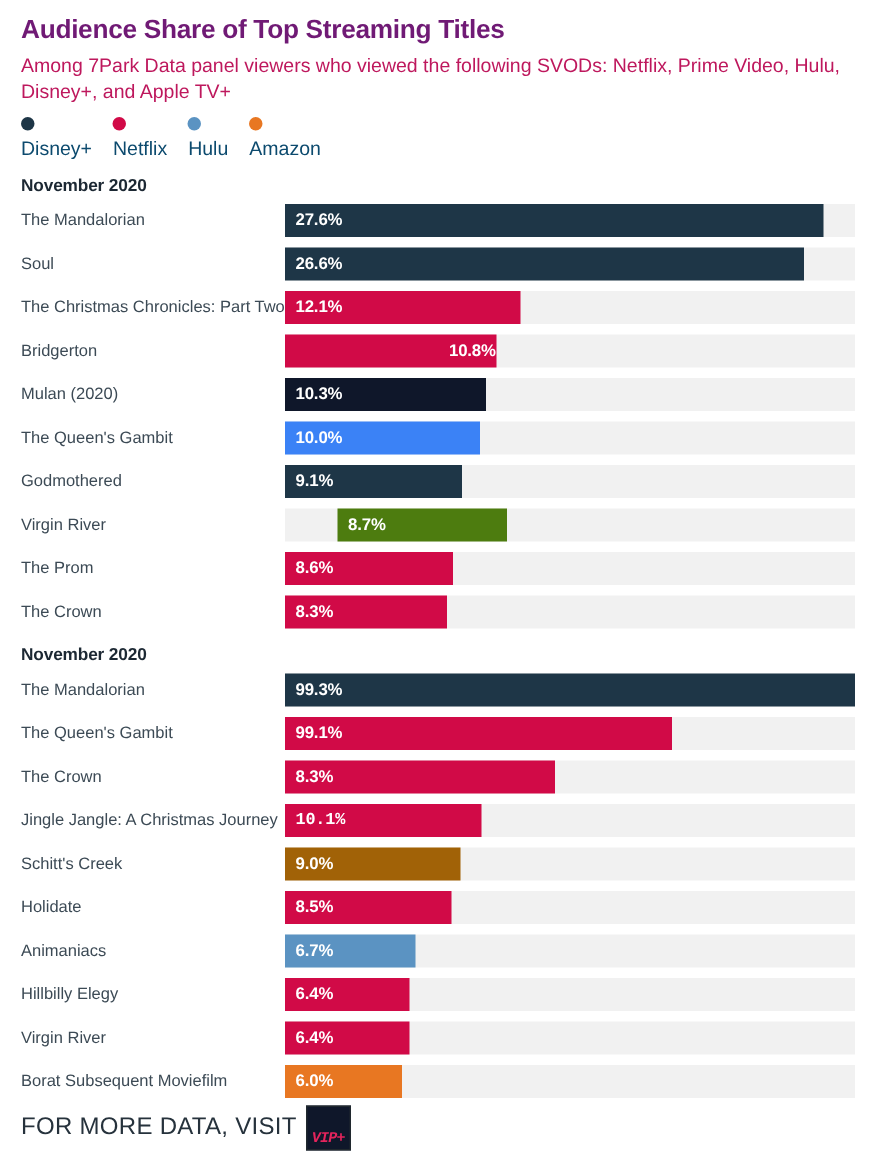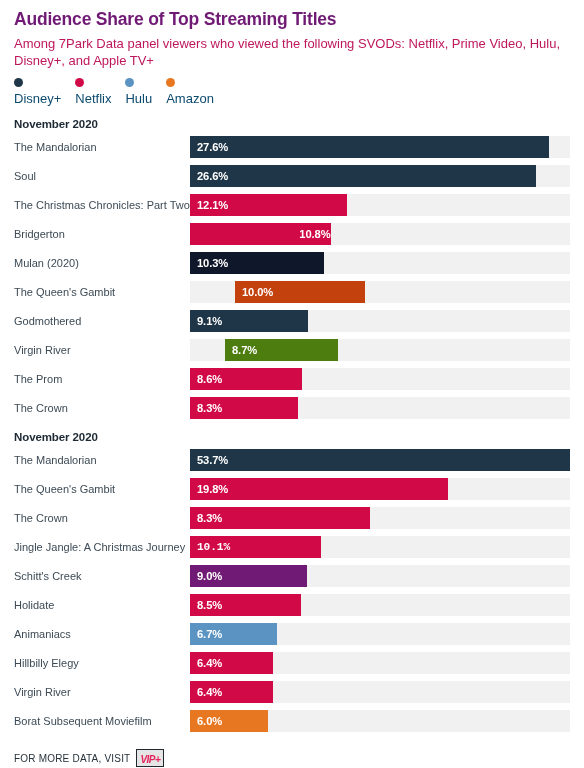--- a/index.html
+++ b/index.html
@@ -120,34 +120,35 @@
   
   .footer {
     position: absolute;
     left: 14px;
     bottom: 10px;
     display: flex;
     align-items: center;
     gap: 6px;
   }
   .footer-text {
-    font-size: 10px;
+    font-size: 16px;
     letter-spacing: 0.2px;
     color: #26323c;
   }
   .vip-badge {
     border: 1.4px solid #20282e;
-    background: #e5e5e5;
-    padding: 4px 3px 1px 3px;
+    background: #0f172a;
+    padding: 16px 3px 1px 3px;
     font-size: 10px;
     font-weight: bold;
     font-style: italic;
     letter-spacing: -0.5px;
     color: #e4245c;
     line-height: 1.1;
+    font-family: Liberation Mono, monospace;
   }
 </style>
 </head>
 <body>
 
 <div class="page">
 
   <h1 class="title">Audience Share of Top Streaming Titles</h1>
   <p class="subtitle">Among 7Park Data panel viewers who viewed the following SVODs: Netflix, Prime Video, Hulu, Disney+, and Apple TV+</p>
 
@@ -209,21 +210,21 @@
           <div class="row-label">Mulan (2020)</div>
           <div class="track">
             <div class="bar" style="width: 35.274%; background: #0f172a;">
               <span class="bar-value">10.3%</span>
             </div>
           </div>
         </div>
         <div class="row">
           <div class="row-label">The Queen's Gambit</div>
           <div class="track">
-            <div class="bar" style="width: 34.2466%; background: #c2410c; margin-left: 45px;">
+            <div class="bar" style="width: 34.2466%; background: #3b82f6;">
               <span class="bar-value">10.0%</span>
             </div>
           </div>
         </div>
         <div class="row">
           <div class="row-label">Godmothered</div>
           <div class="track">
             <div class="bar" style="width: 31.1644%; background: rgb(30, 54, 71);">
               <span class="bar-value">9.1%</span>
             </div>
@@ -253,29 +254,29 @@
             </div>
           </div>
         </div>
       </div>
       <div class="section">
         <div class="section-title">November 2020</div>
         <div class="row">
           <div class="row-label">The Mandalorian</div>
           <div class="track">
             <div class="bar" style="width: 100%; background: rgb(30, 54, 71);">
-              <span class="bar-value">53.7%</span>
+              <span class="bar-value">99.3%</span>
             </div>
           </div>
         </div>
         <div class="row">
           <div class="row-label">The Queen's Gambit</div>
           <div class="track">
             <div class="bar" style="width: 67.8082%; background: rgb(209, 10, 71);">
-              <span class="bar-value">19.8%</span>
+              <span class="bar-value">99.1%</span>
             </div>
           </div>
         </div>
         <div class="row">
           <div class="row-label">The Crown</div>
           <div class="track">
             <div class="bar" style="width: 47.2603%; background: rgb(209, 10, 71);">
               <span class="bar-value">8.3%</span>
             </div>
           </div>
@@ -284,21 +285,21 @@
           <div class="row-label">Jingle Jangle: A Christmas Journey</div>
           <div class="track">
             <div class="bar" style="width: 34.589%; background: rgb(209, 10, 71); font-family: Liberation Mono, monospace;">
               <span class="bar-value">10.1%</span>
             </div>
           </div>
         </div>
         <div class="row">
           <div class="row-label">Schitt's Creek</div>
           <div class="track">
-            <div class="bar" style="width: 30.8219%; background: #701a75;">
+            <div class="bar" style="width: 30.8219%; background: #a16207;">
               <span class="bar-value">9.0%</span>
             </div>
           </div>
         </div>
         <div class="row">
           <div class="row-label">Holidate</div>
           <div class="track">
             <div class="bar" style="width: 29.1096%; background: rgb(209, 10, 71);">
               <span class="bar-value">8.5%</span>
             </div>

